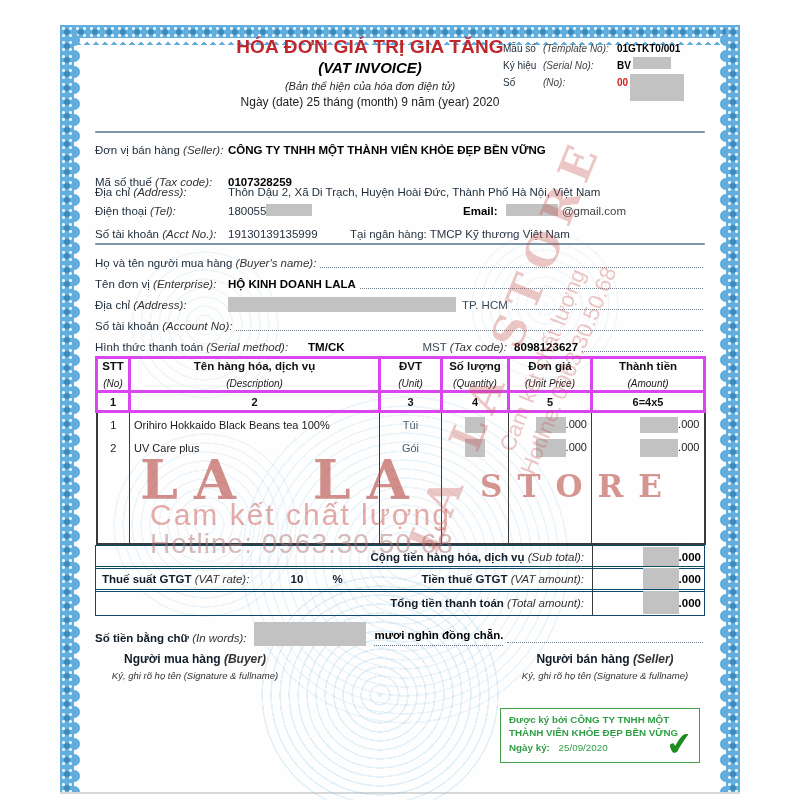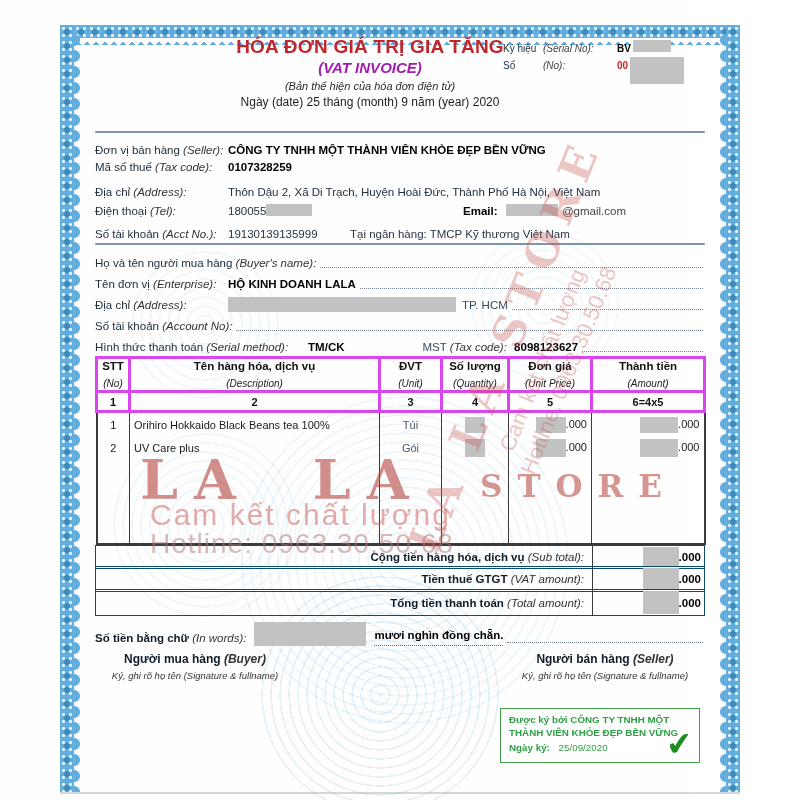--- a/index.html
+++ b/index.html
@@ -40,21 +40,21 @@
   #content{position:absolute;left:95px;top:0;width:610px;height:800px;font-size:11.5px;color:#22303e;z-index:2;}
   .abs{position:absolute;}
   .en{font-style:italic;font-weight:normal;color:#333;}
   .b{font-weight:bold;color:#000;}
   .red{color:#c0272d;}
   .redact{display:inline-block;background:#c2c2c2;vertical-align:middle;}
 
   
   .title-block{left:110px;top:36px;width:330px;text-align:center;line-height:1.18;}
   .title{font-size:19px;font-weight:bold;color:#c0272d;letter-spacing:.2px;}
-  .subtitle{font-size:15px;font-weight:bold;font-style:italic;color:#a21caf;margin-top:1px;}
+  .subtitle{font-size:15px;font-weight:bold;font-style:italic;color:#000000;margin-top:1px;}
   .note{font-size:11px;font-style:italic;color:#2b2b2b;margin-top:3px;}
   .dateline{font-size:12px;color:#1d1d1d;margin-top:2px;}
   .meta-block{left:408px;top:40px;width:202px;font-size:10px;line-height:17px;}
   .meta-row{display:flex;align-items:flex-start;white-space:nowrap;}
   .meta-row .vi{width:40px;flex-shrink:0;}
   .meta-row .enl{width:74px;flex-shrink:0;font-style:italic;color:#444;}
   .sep{height:2px;background:#7f94a9;border-radius:2px;left:0;width:610px;}
 
   
   .row{left:0;width:610px;height:20px;display:flex;align-items:flex-end;white-space:nowrap;line-height:15px;}
@@ -125,40 +125,45 @@
 
     <div class="abs title-block">
       <div class="title">HÓA ĐƠN GIÁ TRỊ GIA TĂNG</div>
       <div class="subtitle">(VAT INVOICE)</div>
       <div class="note">(Bản thể hiện của hóa đơn điện tử)</div>
       <div class="dateline">Ngày (date) 25 tháng (month) 9 năm (year) 2020</div>
     </div>
 
     <div class="abs meta-block">
       <div class="meta-row">
+        <span class="vi">Mẫu số</span>
+        <span class="enl">(Template No):</span>
+        <span class="b">01GTKT0/001</span>
+      </div>
+      <div class="meta-row">
         <span class="vi">Ký hiệu</span>
         <span class="enl">(Serial No):</span>
         <span class="b">BV</span>
         <span class="redact" style="width:38px;height:12px;margin-left:2px;"></span>
       </div>
       <div class="meta-row">
         <span class="vi">Số</span>
         <span class="enl">(No):</span>
         <span class="b red" style="color:#cc2222;">00</span>
         <span class="redact" style="width:54px;height:27px;margin-left:2px;vertical-align:top;"></span>
       </div>
     </div>
 
     <div class="abs sep" style="top:131px;"></div>
 
     <div class="abs row" style="top:138px;">
       <span class="w133"><span>Đơn vị bán hàng</span> <span class="en">(Seller):</span></span>
       <span class="b">CÔNG TY TNHH MỘT THÀNH VIÊN KHỎE ĐẸP BỀN VỮNG</span>
     </div>
-    <div class="abs row" style="top:155px;">
+    <div class="abs row" style="top:170px;">
       <span class="w133"><span>Mã số thuế</span> <span class="en">(Tax code):</span></span>
       <span class="b">0107328259</span>
     </div>
     <div class="abs row" style="top:180px;">
       <span class="w133"><span>Địa chỉ</span> <span class="en">(Address):</span></span>
       <span>Thôn Dậu 2, Xã Di Trạch, Huyện Hoài Đức, Thành Phố Hà Nội, Việt Nam</span>
     </div>
     <div class="abs row" style="top:201px;align-items:center;">
       <span class="w133"><span>Điện thoại</span> <span class="en">(Tel):</span></span>
       <span>180055</span>
@@ -281,20 +286,26 @@
     </table>
 
     <div class="abs trow" style="top:545px;height:22px;">
       <span class="tlabel"><span>Cộng tiền hàng hóa, dịch vụ</span> <span class="en">(Sub total):</span></span>
       <span class="tamount">
           <span class="redact" style="width:36px;height:20px;"></span>
           <span>.000</span>
         </span>
     </div>
     <div class="abs trow" style="top:566px;height:24px;">
+      <span style="padding-left:6px;font-weight:bold;color:#101c28;white-space:nowrap;">
+        <span>Thuế suất GTGT</span>
+        <span class="en">(VAT rate):</span>
+        <span style="margin-left:38px;">10</span>
+        <span style="margin-left:26px;">%</span>
+      </span>
       <span class="tlabel"><span>Tiền thuế GTGT</span> <span class="en">(VAT amount):</span></span>
       <span class="tamount">
           <span class="redact" style="width:36px;height:22px;"></span>
           <span>.000</span>
         </span>
     </div>
     <div class="abs trow" style="top:589px;height:25px;justify-content:flex-end;">
       <span class="tlabel"><span>Tổng tiền thanh toán</span> <span class="en">(Total amount):</span></span>
       <span class="tamount">
           <span class="redact" style="width:36px;height:23px;"></span>

